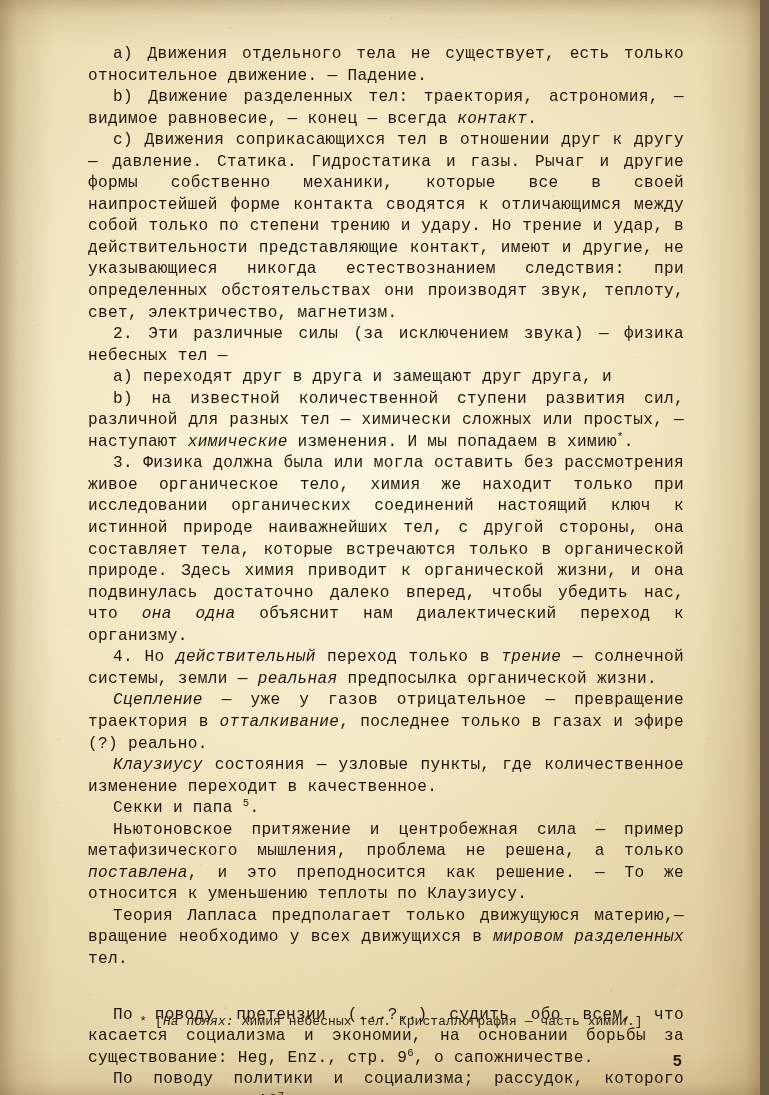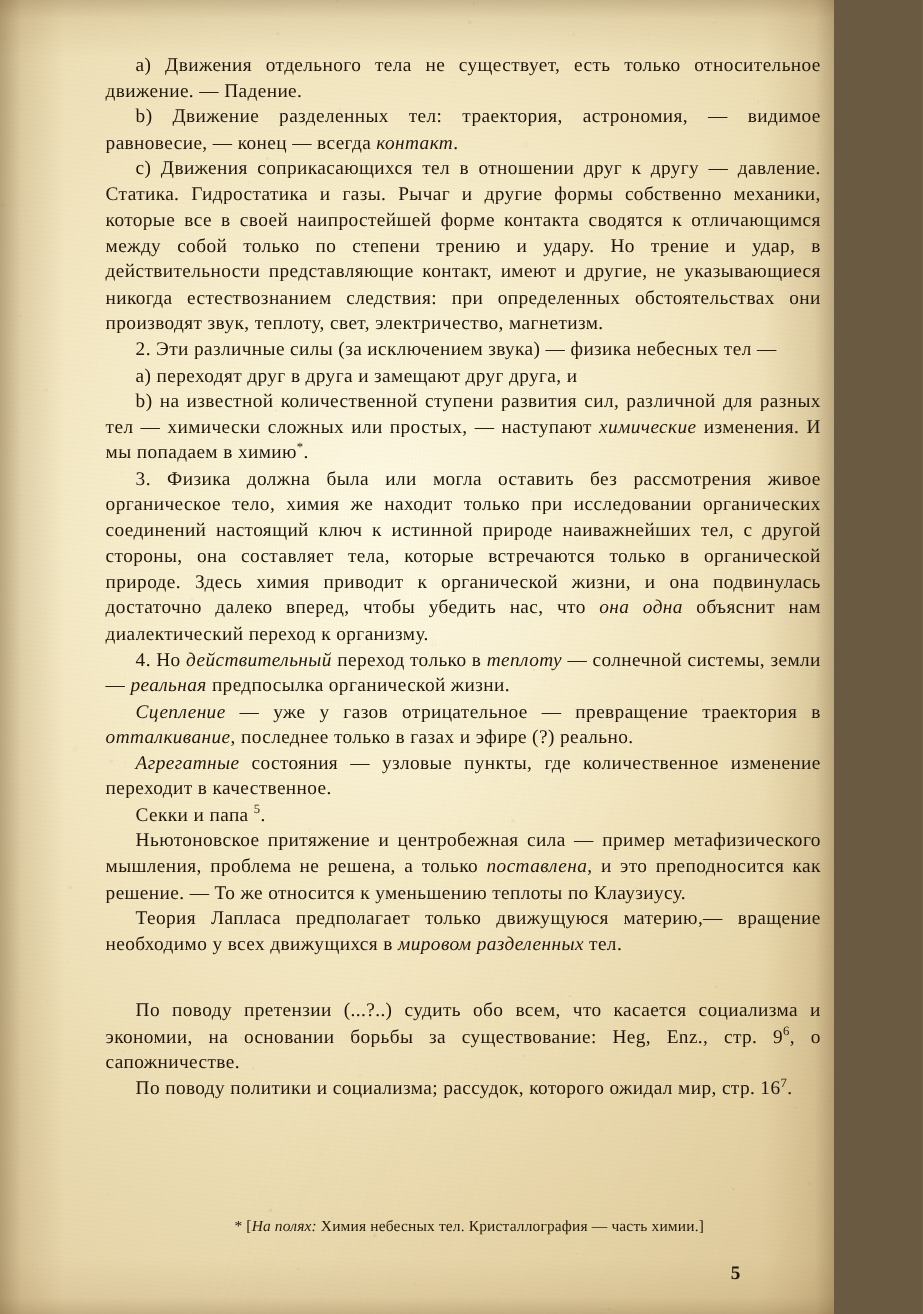--- a/index.html
+++ b/index.html
@@ -2,42 +2,42 @@
 <html><head>
 <meta charset="utf-8">
 <style>
   html, body {
     margin: 0;
     padding: 0;
     background: #6b5a42;
   }
   .page {
     position: relative;
-    width: 695px;
+    width: 760px;
     height: 1095px;
     overflow: hidden;
     background:
       radial-gradient(ellipse 120% 95% at 48% 42%,
         rgba(255,250,226,0.95) 0%,
         rgba(250,240,205,0.75) 34%,
         rgba(238,222,180,0.45) 58%,
         rgba(214,190,142,0.30) 76%,
         rgba(186,156,106,0.38) 92%,
         rgba(160,128,80,0.52) 100%),
       linear-gradient(100deg,
         #cdb389 0%,
         #e3cfa6 8%,
         #eedfb8 20%,
         #f2e7c6 42%,
         #f0e2bd 62%,
         #e9d7ae 80%,
         #d9c094 94%,
         #c2a madeira 100%),
       #ead9b0;
-    font-family: Liberation Serif, serif;
+    font-family: Liberation Mono, monospace;
   }
   
   .page-base {
     position: absolute;
     inset: 0;
     background: #eddfb6;
     z-index: 0;
   }
   .page-tint {
     position: absolute;
@@ -336,23 +336,23 @@
   <div class="page-edge"></div>
 
   <div class="textblock" id="textblock">
       <p id="p-a-motion"><span>a) Движения отдельного тела не существует, есть только относительное движение. — Падение.</span></p>
       <p id="p-b-separated-bodies"><span>b) Движение разделенных тел: траектория, астрономия, — видимое равновесие, — конец — всегда </span><em>контакт</em><span>.</span></p>
       <p id="p-c-contact-bodies"><span>c) Движения соприкасающихся тел в отношении друг к другу — давление. Статика. Гидростатика и газы. Рычаг и другие формы собственно механики, которые все в своей наипростейшей форме контакта сводятся к отличающимся между собой только по степени трению и удару. Но трение и удар, в действительности представляющие контакт, имеют и другие, не указывающиеся никогда естествознанием следствия: при определенных обстоятельствах они производят звук, теплоту, свет, электричество, магнетизм.</span></p>
       <p id="p-2-forces"><span>2. Эти различные силы (за исключением звука) — физика небесных тел —</span></p>
       <p id="p-2a"><span>a) переходят друг в друга и замещают друг друга, и</span></p>
       <p id="p-2b"><span>b) на известной количественной ступени развития сил, различной для разных тел — химически сложных или простых, — наступают </span><em>химические</em><span> изменения. И мы попадаем в химию</span><span class="sup">*</span><span>.</span></p>
       <p id="p-3-physics"><span>3. Физика должна была или могла оставить без рассмотрения живое органическое тело, химия же находит только при исследовании органических соединений настоящий ключ к истинной природе наиважнейших тел, с другой стороны, она составляет тела, которые встречаются только в органической природе. Здесь химия приводит к органической жизни, и она подвинулась достаточно далеко вперед, чтобы убедить нас, что </span><em>она одна</em><span> объяснит нам диалектический переход к организму.</span></p>
-      <p id="p-4-transition"><span>4. Но </span><em>действительный</em><span> переход только в </span><em>теплоту</em><span> — солнечной системы, земли — </span><em>реальная</em><span> предпосылка органической жизни.</span></p>
+      <p id="p-4-transition"><span>4. Но </span><em>действительный</em><span> переход только в </span><em>трение</em><span> — солнечной системы, земли — </span><em>реальная</em><span> предпосылка органической жизни.</span></p>
       <p id="p-cohesion"><em>Сцепление</em><span> — уже у газов отрицательное — превращение траектория в </span><em>отталкивание</em><span>, последнее только в газах и эфире (?) реально.</span></p>
-      <p id="p-aggregate"><em>Агрегатные</em><span> состояния — узловые пункты, где количественное изменение переходит в качественное.</span></p>
+      <p id="p-aggregate"><em>Клаузиусу</em><span> состояния — узловые пункты, где количественное изменение переходит в качественное.</span></p>
       <p id="p-secchi"><span>Секки и папа </span><span class="sup">5</span><span>.</span></p>
       <p id="p-newton"><span>Ньютоновское притяжение и центробежная сила — пример метафизического мышления, проблема не решена, а только </span><em>поставлена</em><span>, и это преподносится как решение. — То же относится к уменьшению теплоты по Клаузиусу.</span></p>
       <p id="p-laplace"><span>Теория Лапласа предполагает только движущуюся материю,— вращение необходимо у всех движущихся в </span><em>мировом разделенных</em><span> тел.</span></p>
       <div class="gap-big"></div>
       <p id="p-claim"><span>По поводу претензии (...?..) судить обо всем, что касается социализма и экономии, на основании борьбы за существование: Heg, Enz., стр. 9</span><span class="sup">6</span><span>, о сапожничестве.</span></p>
       <p id="p-politics"><span>По поводу политики и социализма; рассудок, которого ожидал мир, стр. 16</span><span class="sup">7</span><span>.</span></p>
     </div>
 
   <div class="footnote">
     <span>*</span>

